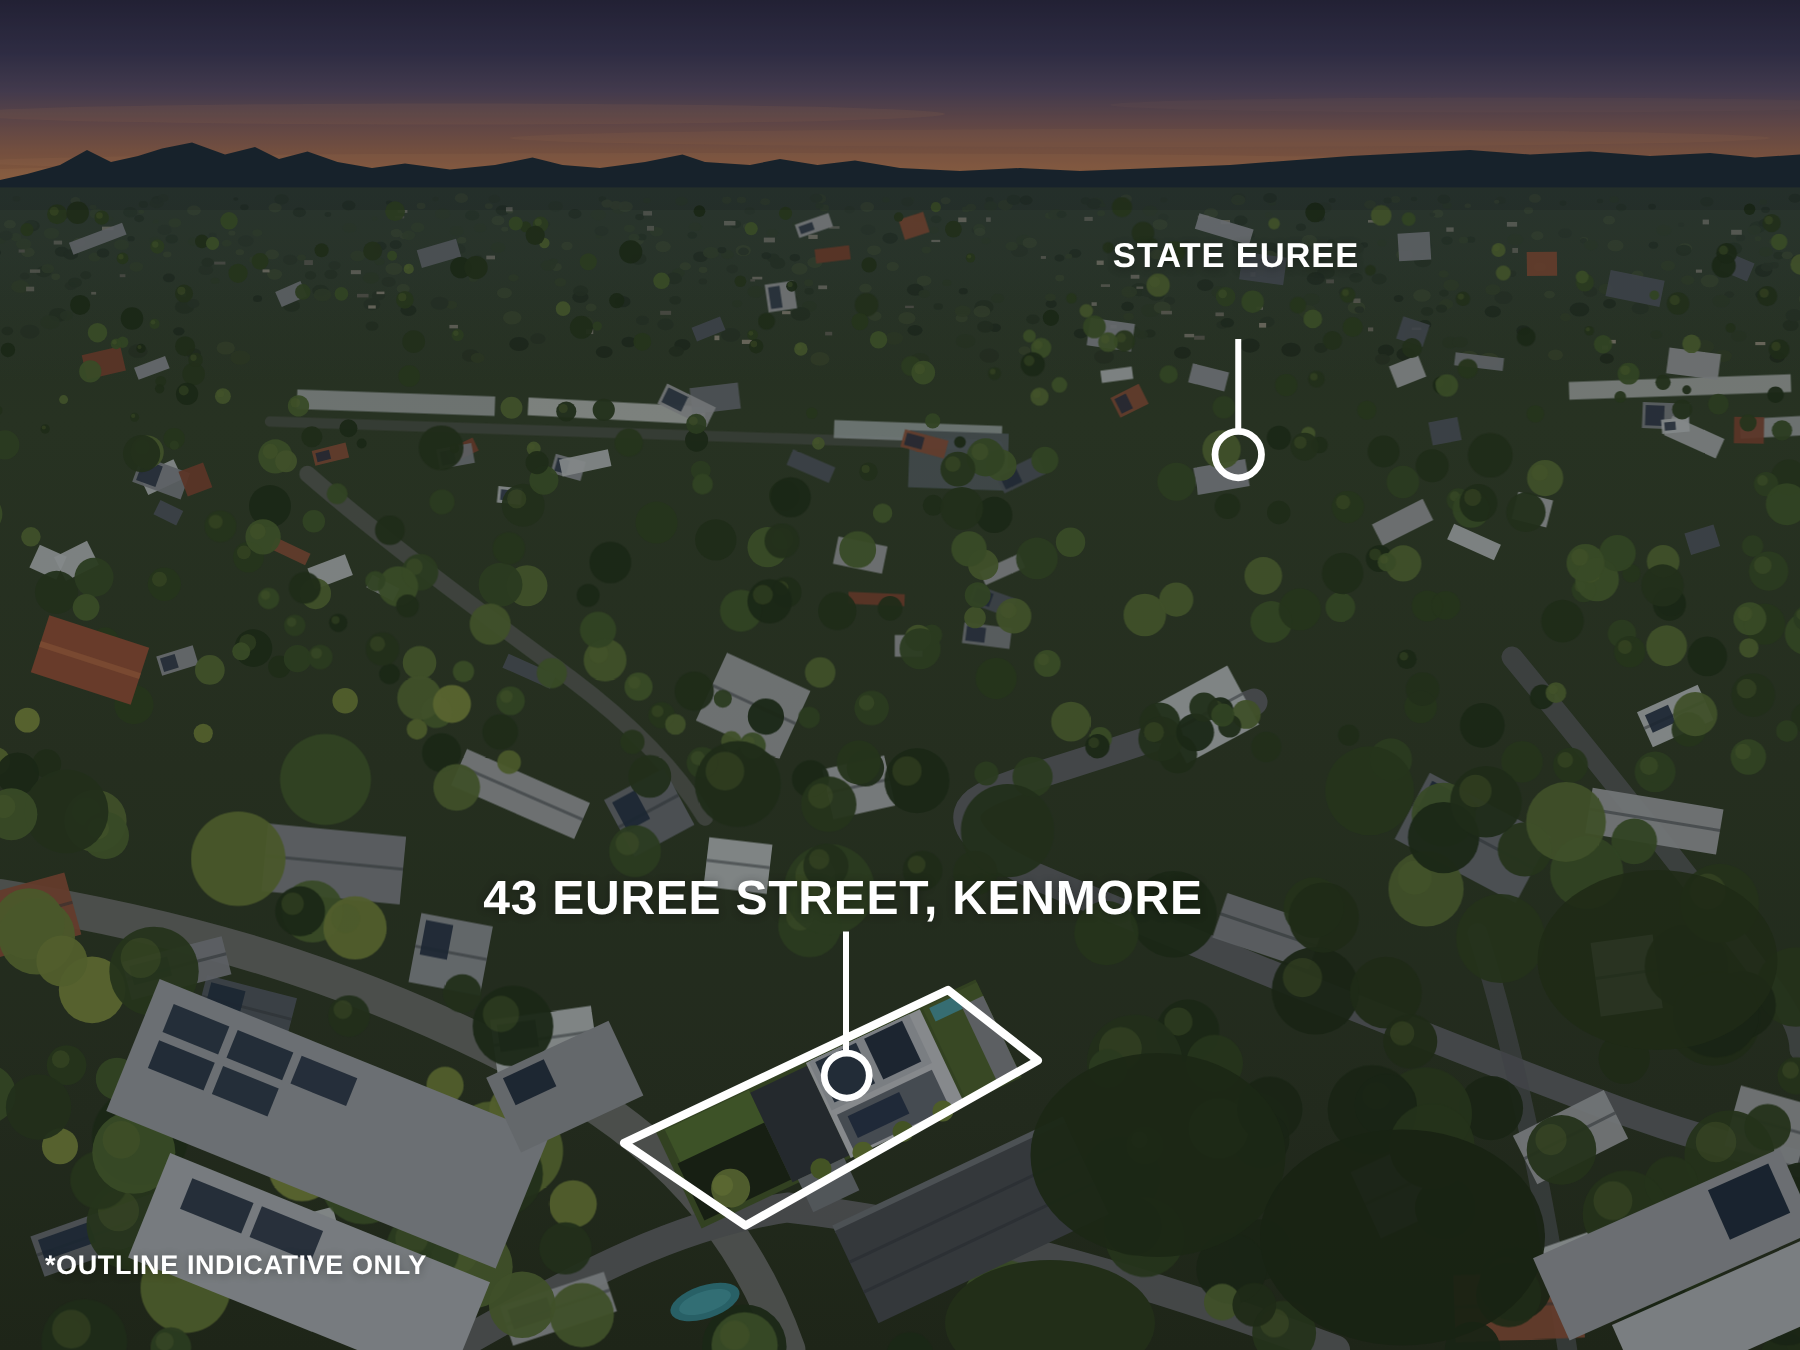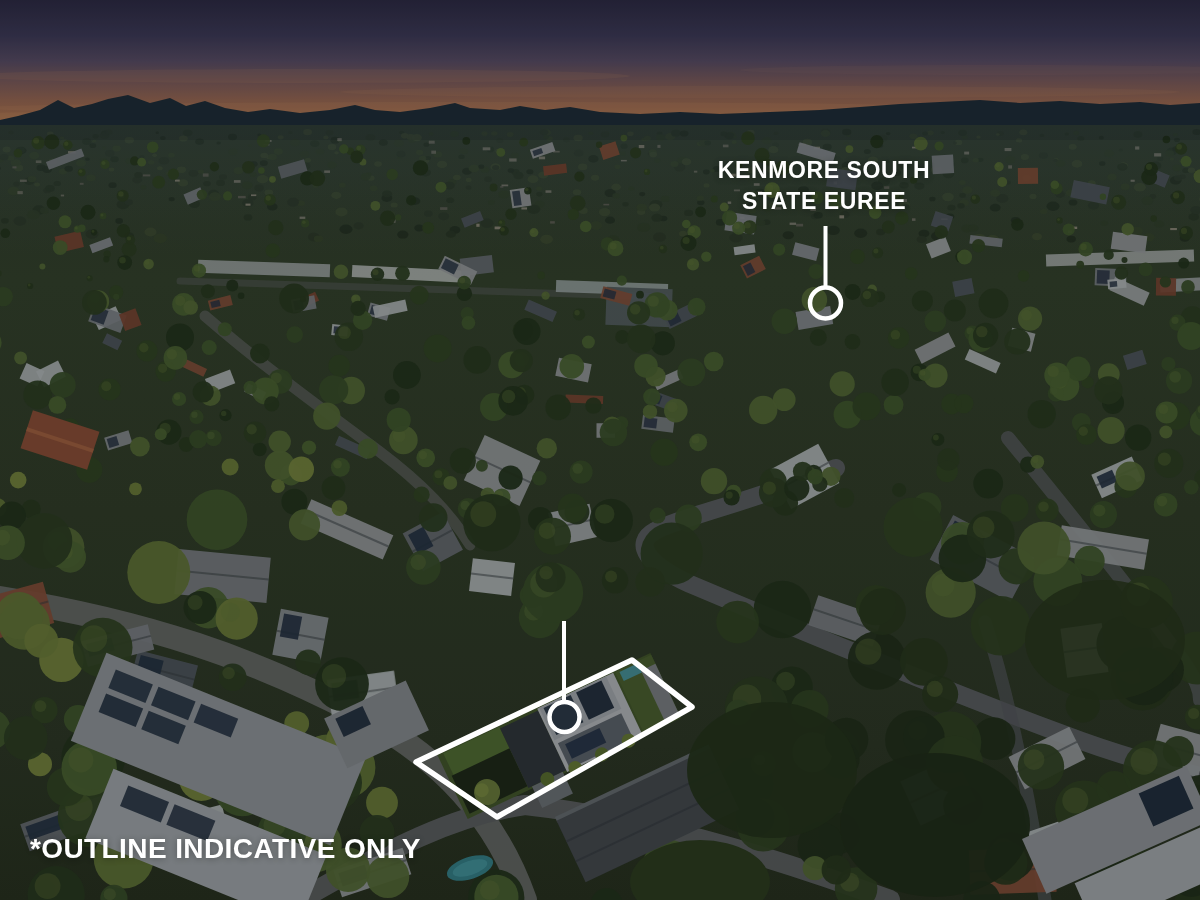--- a/index.html
+++ b/index.html
@@ -16,21 +16,21 @@
   }
   .school-label{
     left:824px;top:155px;transform:translateX(-50%);
     font-size:23px;line-height:31px;letter-spacing:.6px;text-align:center;
   }
   .property-label{
     left:562px;top:580px;transform:translateX(-50%);
     font-size:32px;letter-spacing:.5px;
   }
   .disclaimer{
-    left:30px;top:833px;font-size:28px;letter-spacing:.4px;
+    left:30px;top:833px;font-size:18px;letter-spacing:.4px;
   }
 </style>
 </head>
 <body>
 
 <div class="stage">
 
   <svg class="scene" width="1200" height="900" viewBox="0 0 1200 900">
     <defs>
       <linearGradient id="sky" x1="0" y1="0" x2="0" y2="1">
@@ -1723,19 +1723,19 @@
     <g fill="none" stroke="#ffffff">
       <line x1="825.5" y1="226" x2="825.5" y2="286" stroke-width="4"></line>
       <circle cx="825.5" cy="303" r="15.5" stroke-width="4.5"></circle>
       <line x1="564" y1="621" x2="564" y2="701" stroke-width="4"></line>
       <circle cx="564.5" cy="717" r="15" stroke-width="4.5"></circle>
       <polygon points="632,660 692,707 497,817 416,762" stroke-width="5.5" stroke-linejoin="round"></polygon>
     </g>
   </svg>
 
   <div class="label school-label">
-    <div>KENMORE SOUTH</div>
     <div>STATE EUREE</div>
   </div>
 
+  <div class="label property-label">43 EUREE STREET, KENMORE</div>
 
   <div class="label disclaimer">*OUTLINE INDICATIVE ONLY</div>
 </div>
 
 </body></html>

